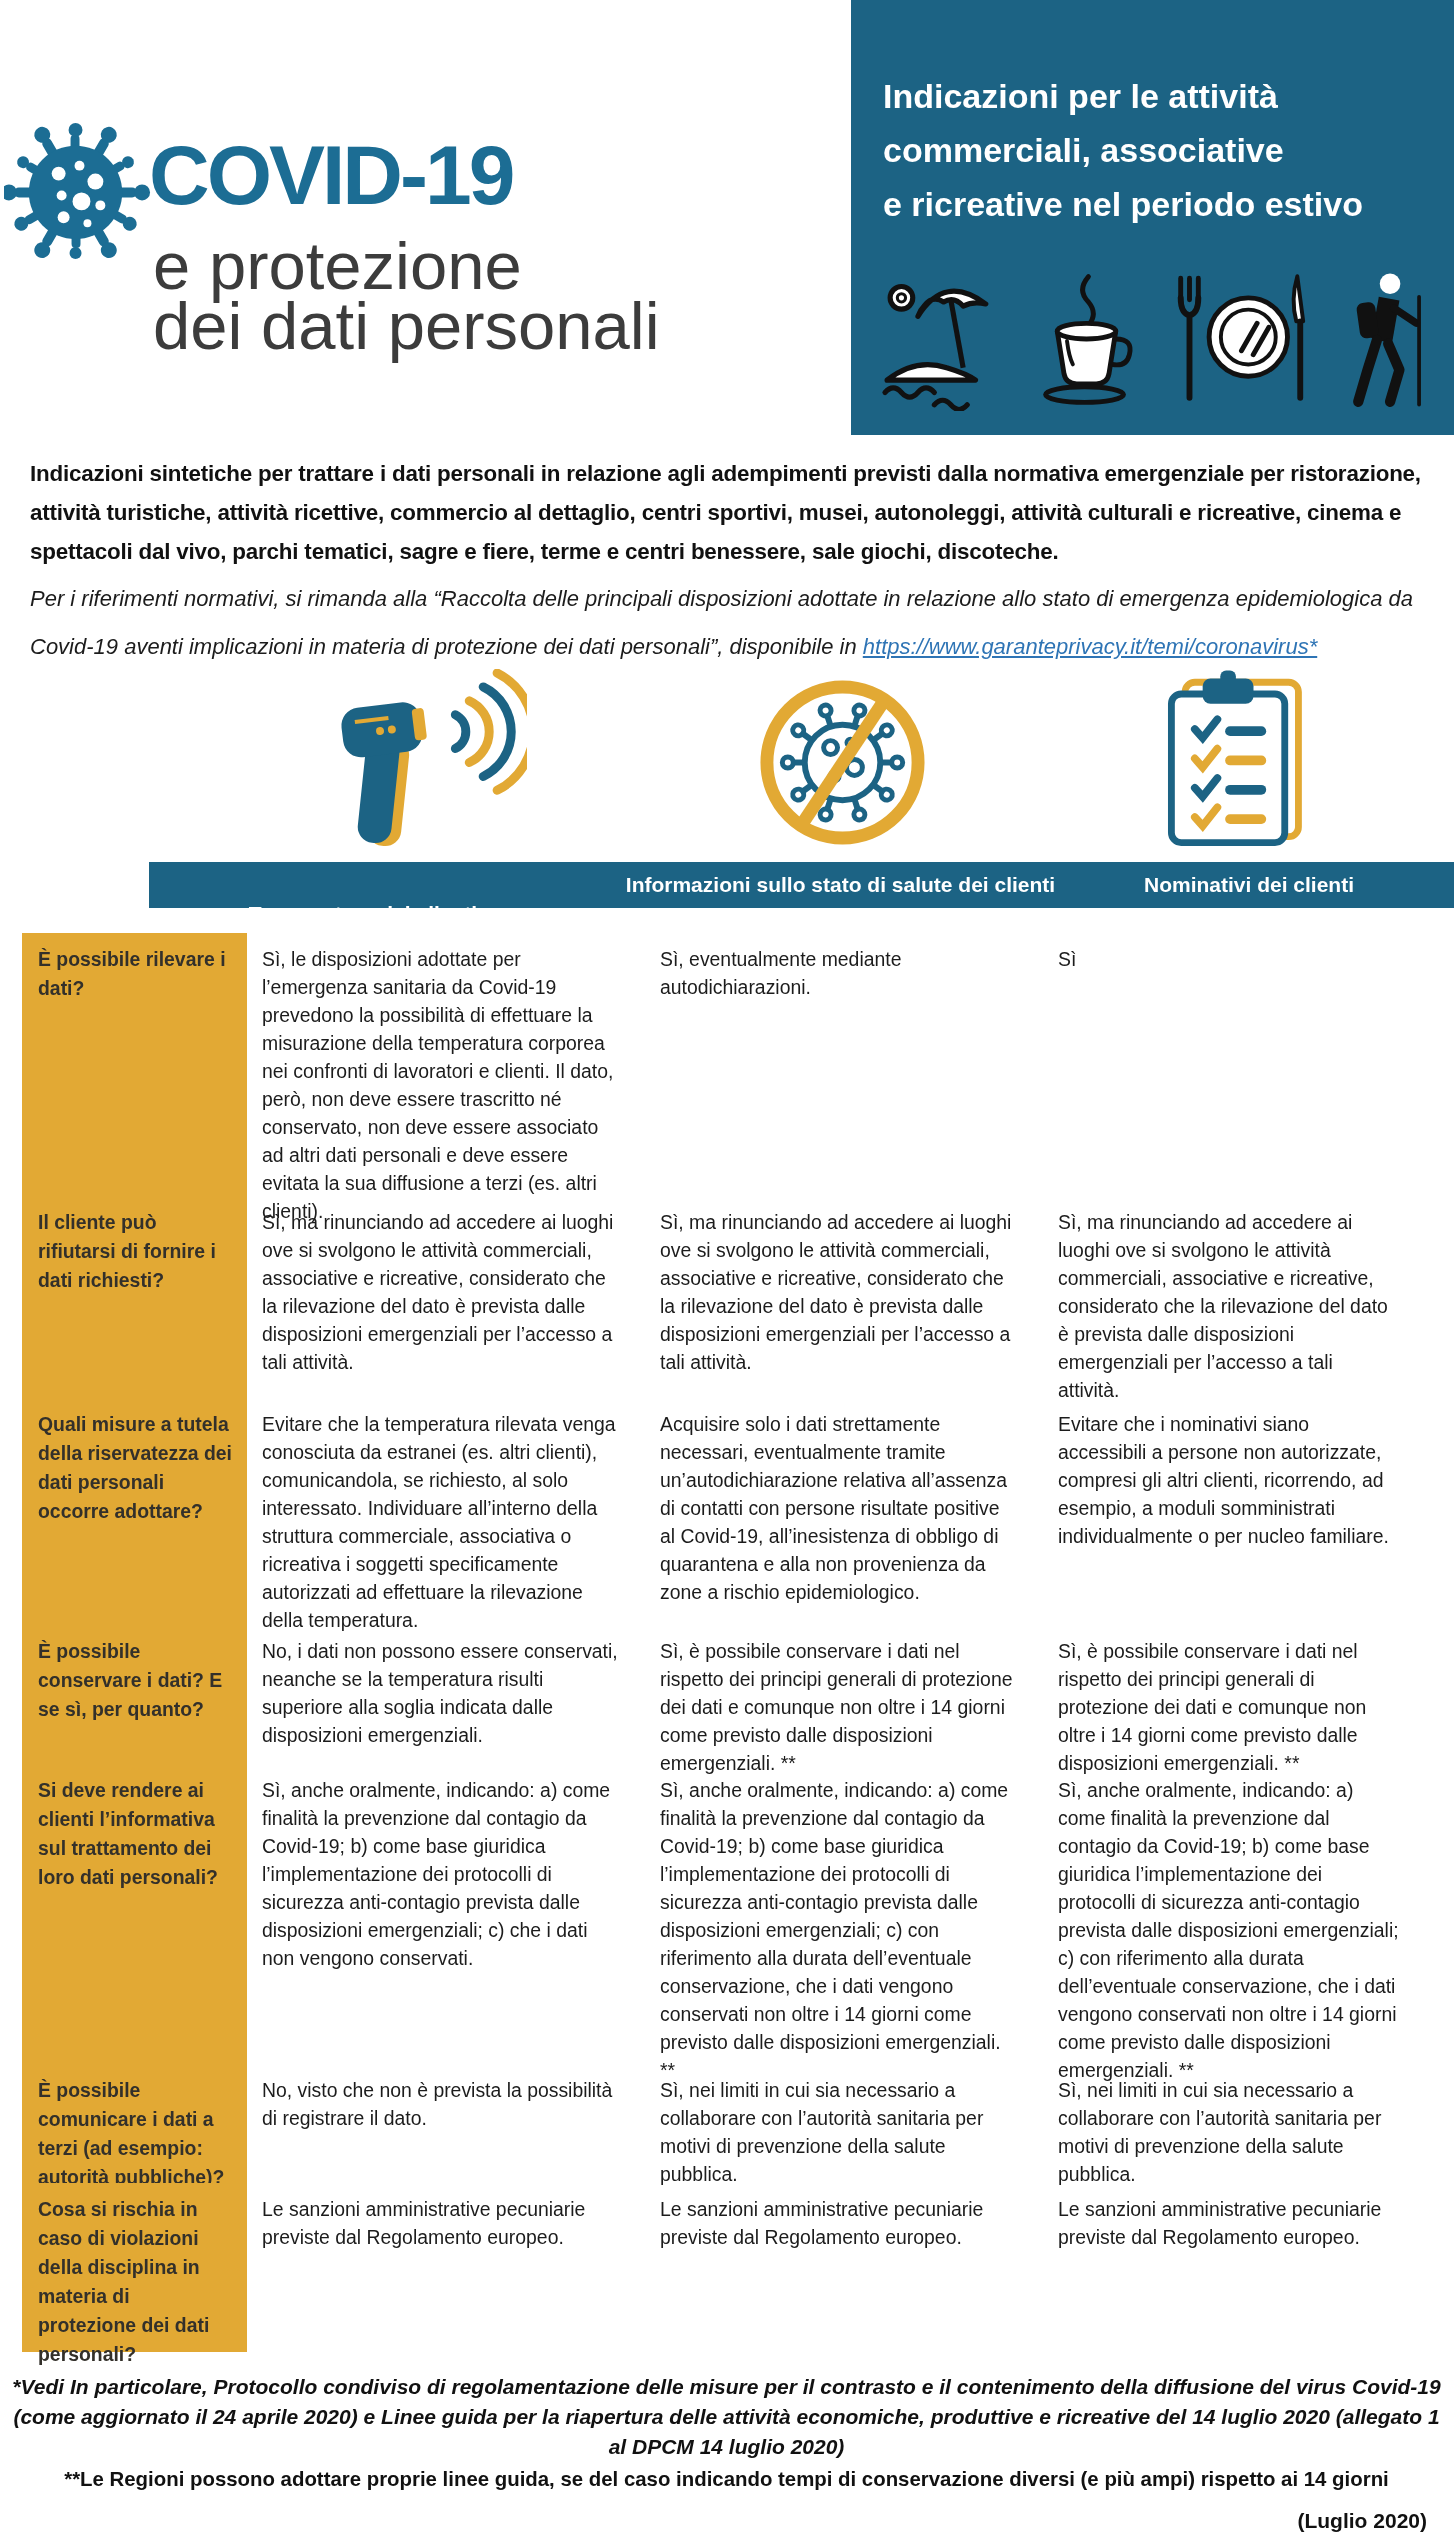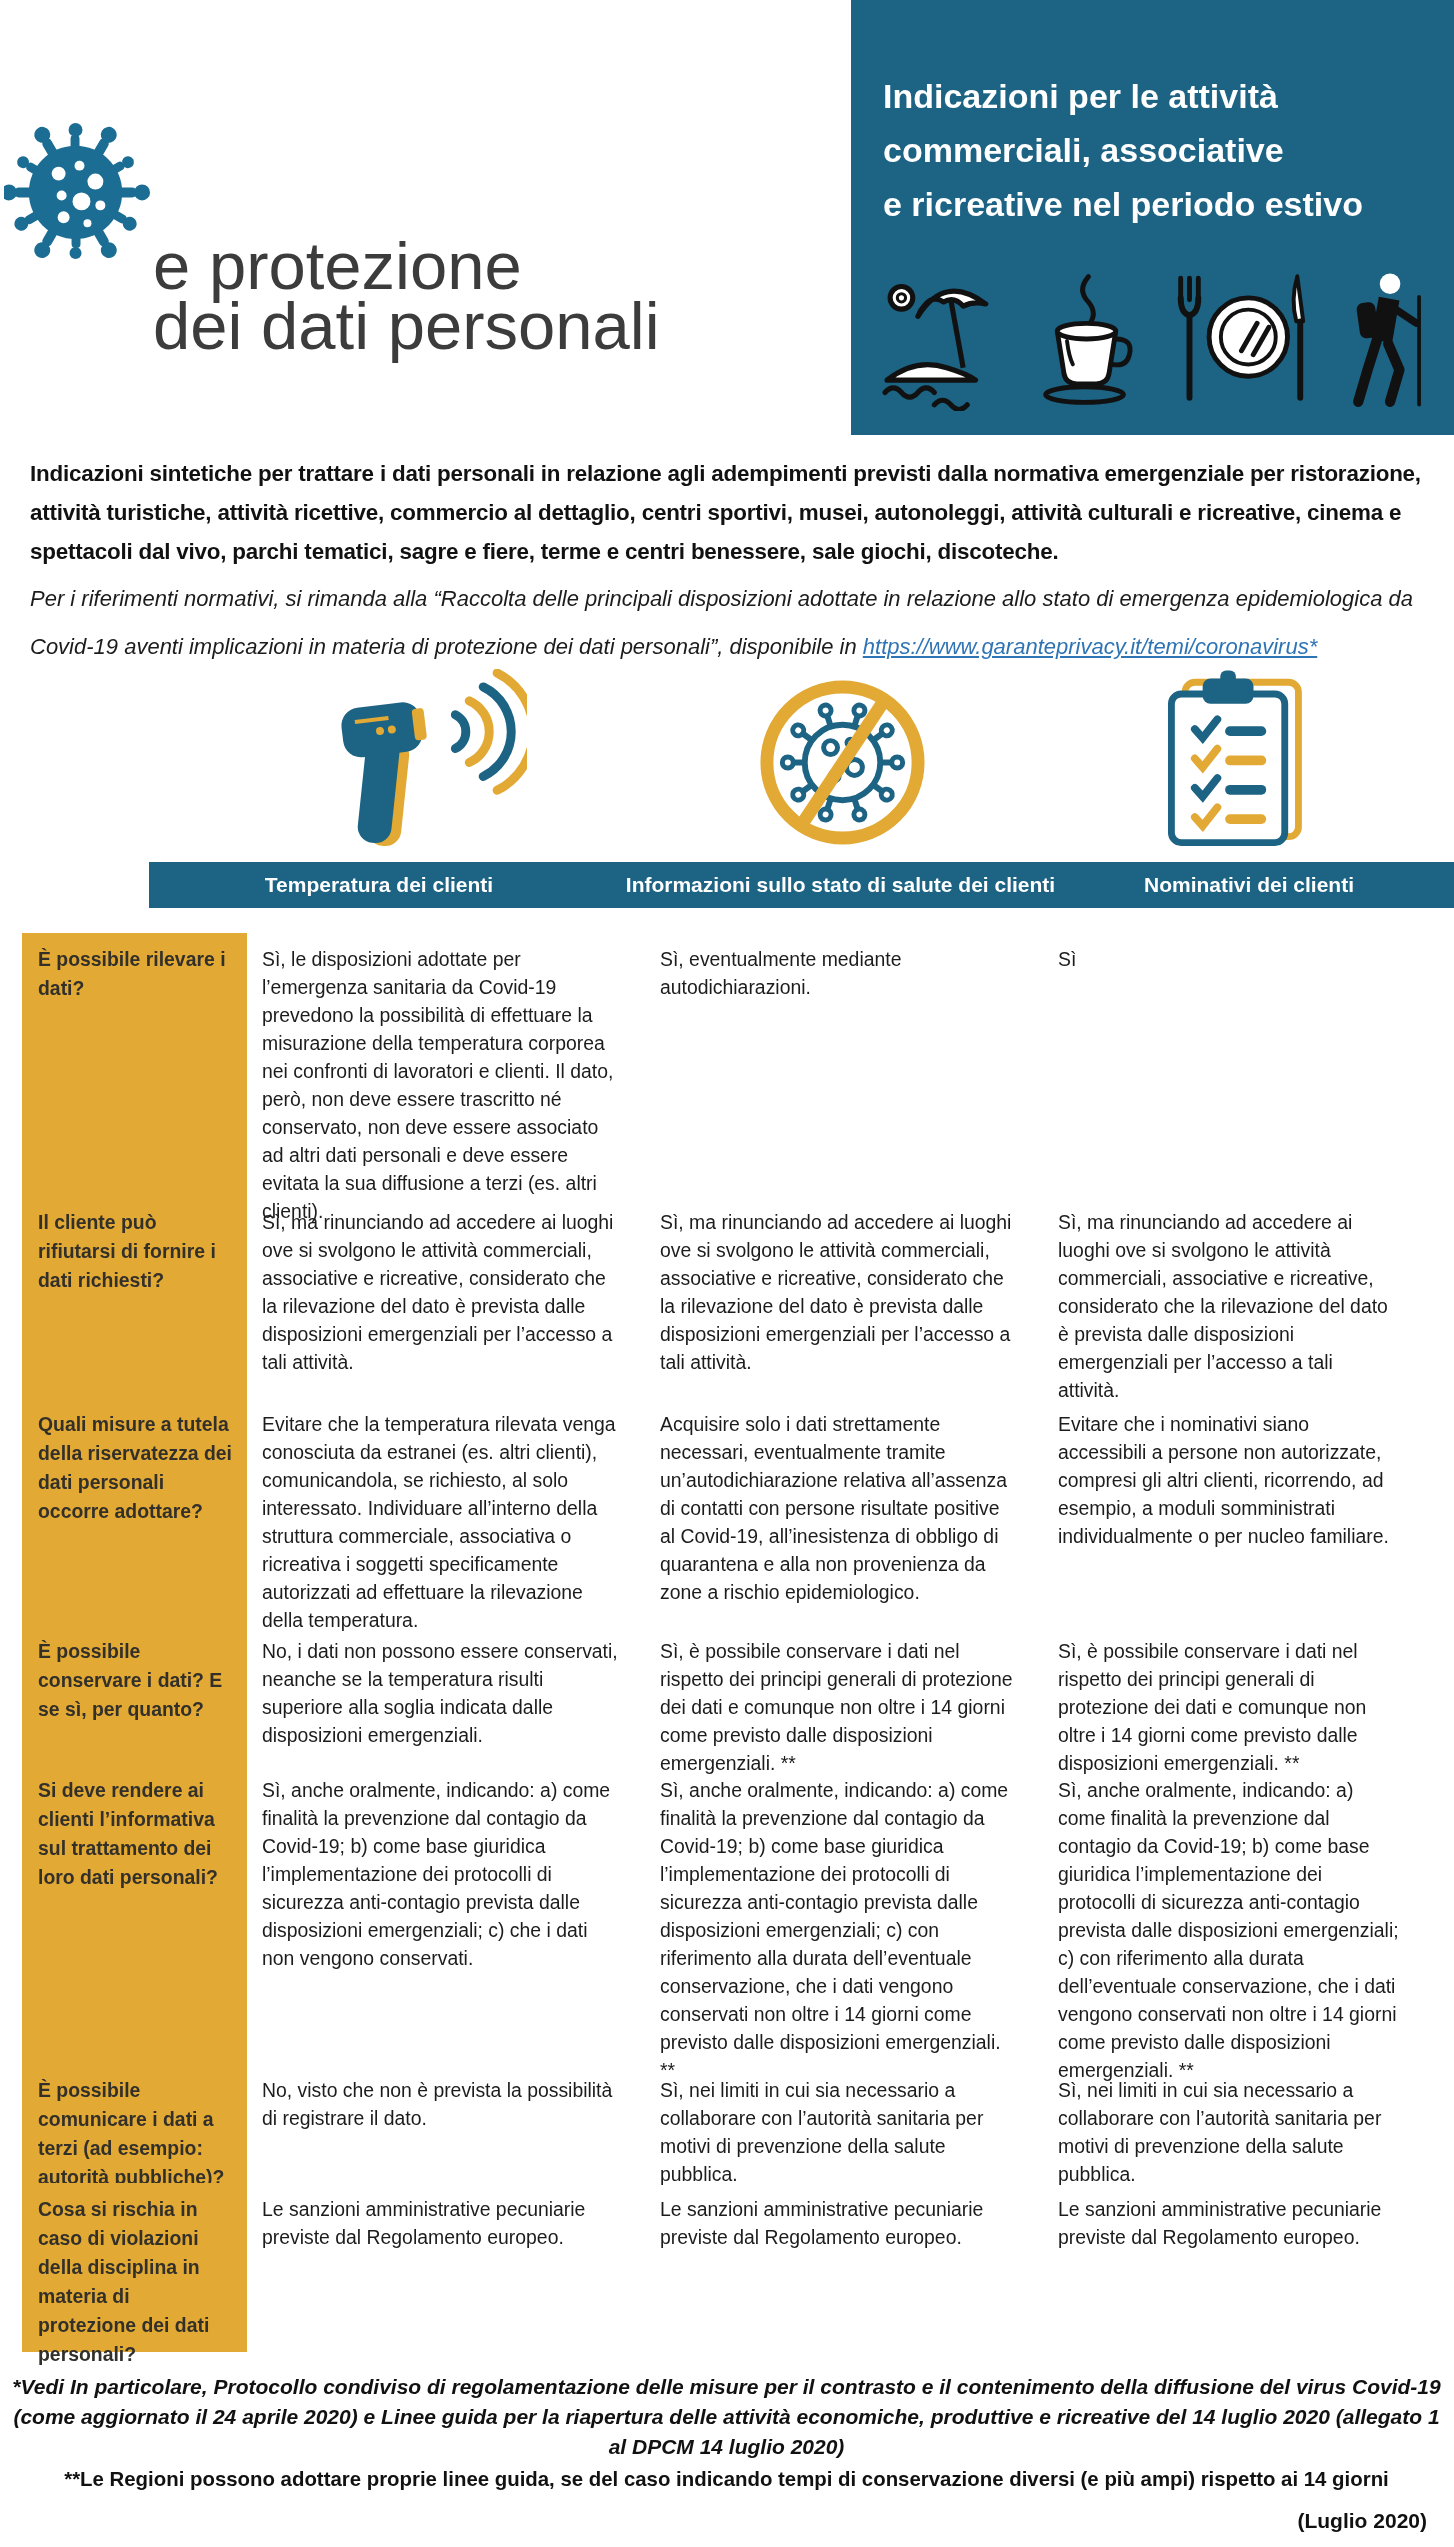--- a/index.html
+++ b/index.html
@@ -24,21 +24,21 @@
   .refs{position:absolute;left:30px;top:575px;width:1397px;font-style:italic;font-size:22px;
         line-height:48px;color:#1c1c1c;}
   .refs a{color:#2e74b5;text-decoration:underline;}
   
   .col-icon{position:absolute;}
   .icon-thermo{left:328px;top:669px;} .icon-novirus{left:751px;top:673px;} .icon-clip{left:1146px;top:667px;}
   
   .col-header-bar{position:absolute;left:149px;top:862px;width:1305px;height:46px;background:#1c6384;}
   .col-header{position:absolute;top:862px;height:46px;line-height:46px;text-align:center;
               color:#fff;font-weight:bold;font-size:21px;}
-  .ch1{left:180px;width:398px;} .ch2{left:542px;width:597px;} .ch3{left:1050px;width:398px;}
+  .ch1{left:164px;width:398px;margin-top:29px;} .ch2{left:542px;width:597px;} .ch3{left:1050px;width:398px;}
   
   .grid{position:absolute;left:22px;top:933px;width:1401px;display:grid;
         grid-template-columns:225px 398px 398px 380px;
         grid-template-rows:263px 202px 227px 139px 300px 119px 169px;}
   .qcell{background:#e2a934;padding:12px 14px 0 16px;font-weight:bold;font-size:19.4px;
          line-height:29px;color:#33302a;}
   .acell{padding:12px 24px 0 15px;font-size:19.4px;line-height:28px;color:#1c1c1c;}
   
   .footnotes{position:absolute;left:6px;top:2372px;width:1441px;text-align:center;}
   .note1{font-style:italic;font-weight:600;font-size:21px;line-height:30px;color:#111;}
@@ -109,20 +109,21 @@
         <circle cx="76" cy="68" r="5"></circle>
         <circle cx="92" cy="84" r="8"></circle>
       <circle cx="58" cy="98" r="5"></circle>
         <circle cx="78" cy="104" r="9"></circle>
         <circle cx="97" cy="108" r="5"></circle>
       <circle cx="60" cy="120" r="6"></circle>
         <circle cx="84" cy="126" r="4"></circle>
     </g>
   </svg>
 
+  <div class="covid-title">COVID-19</div>
   <div class="covid-sub covid-sub1">e protezione</div>
   <div class="covid-sub covid-sub2">dei dati personali</div>
 
   <div class="title-box">
     <div class="title-box-text">
       <div>Indicazioni per le attività</div>
       <div>commerciali, associative</div>
       <div>e ricreative nel periodo estivo</div>
     </div>
     <div class="box-icons">

